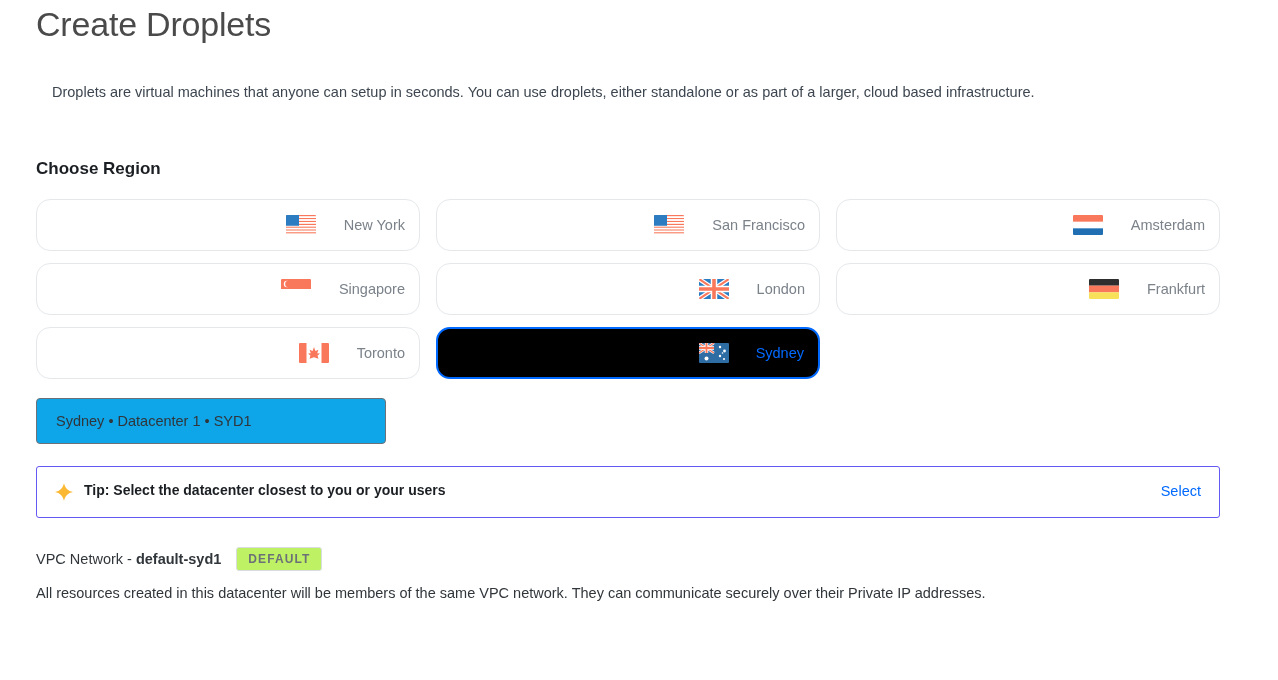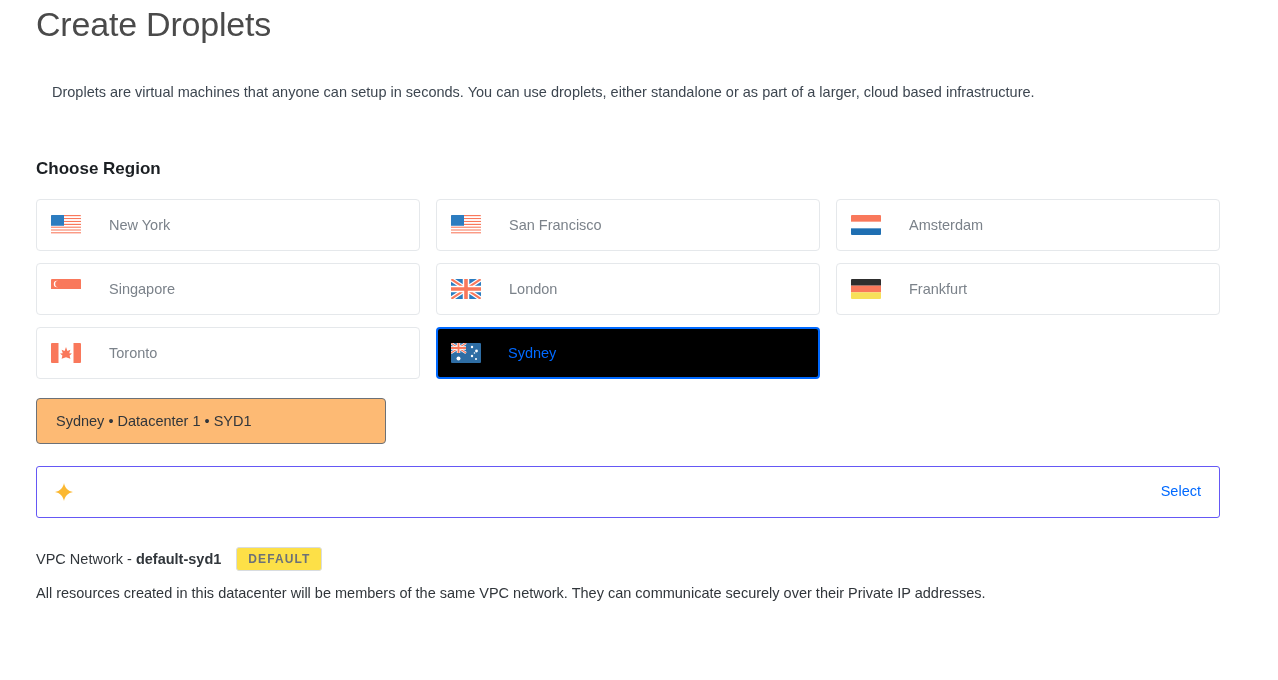--- a/index.html
+++ b/index.html
@@ -59,23 +59,24 @@
     column-gap: 16px;
     row-gap: 12px;
     padding-top: 19px;
   }
   .region-card {
     display: flex;
     align-items: center;
     height: 52px;
     padding: 0 14px;
     border: 1px solid #e5e8eb;
-    border-radius: 4px;
+    border-radius: 14px;
     background: #ffffff;
     cursor: pointer;
+    justify-content: flex-end;
   }
   .region-card.selected {
     border: 2px solid #0069ff;
     background: #000000;
     padding-left: 13px;
   }
   .region-label {
     font-size: 14.5px;
     color: #7b828a;
     margin-left: 28px;
@@ -95,21 +96,21 @@
     border-radius: 1px;
   }
 
   
   .datacenter-select {
     margin-top: 19px;
     width: 350px;
     height: 46px;
     border: 1px solid #6c7177;
     border-radius: 4px;
-    background: #fdba74;
+    background: #0ea5e9;
     display: flex;
     align-items: center;
     padding: 0 19px;
     font-size: 14.5px;
     color: #31363b;
     cursor: pointer;
   }
 
   
   .tip-banner {
@@ -165,21 +166,21 @@
   .vpc-label {
     font-size: 14.5px;
     color: #31363b;
     white-space: nowrap;
   }
   .vpc-label b { font-weight: bold; }
   .vpc-badge {
     margin-left: 15px;
     border: 1px solid #d8dce0;
     border-radius: 3px;
-    background: #fde047;
+    background: #bef264;
     font-size: 12px;
     font-weight: bold;
     letter-spacing: 1.1px;
     color: #6c7177;
     padding: 5px 11px 4px 11px;
     line-height: 13px;
   }
   .vpc-desc {
     font-size: 14.5px;
     color: #31363b;
@@ -323,20 +324,21 @@
 
   <div class="datacenter-select">
     <span>Sydney • Datacenter 1 • SYD1</span>
   </div>
 
   <div class="tip-banner">
     <svg class="tip-star" viewBox="0 0 20 20">
       <path d="M10 0 C10.9 5.4 14.6 9.1 20 10 C14.6 10.9 10.9 14.6 10 20 C9.1 14.6 5.4 10.9 0 10 C5.4 9.1 9.1 5.4 10 0 Z" fill="#fbb832"></path>
     </svg>
     <div class="tip-body">
+      <div class="tip-title">Tip: Select the datacenter closest to you or your users</div>
     </div>
     <a class="tip-dismiss">Select</a>
   </div>
 
   <div class="vpc-row">
     <span class="vpc-label"><span>VPC Network - </span><b>default-syd1</b></span>
     <span class="vpc-badge">DEFAULT</span>
   </div>
   <div class="vpc-desc">All resources created in this datacenter will be members of the same VPC network. They can communicate securely over their Private IP addresses.</div>
 

